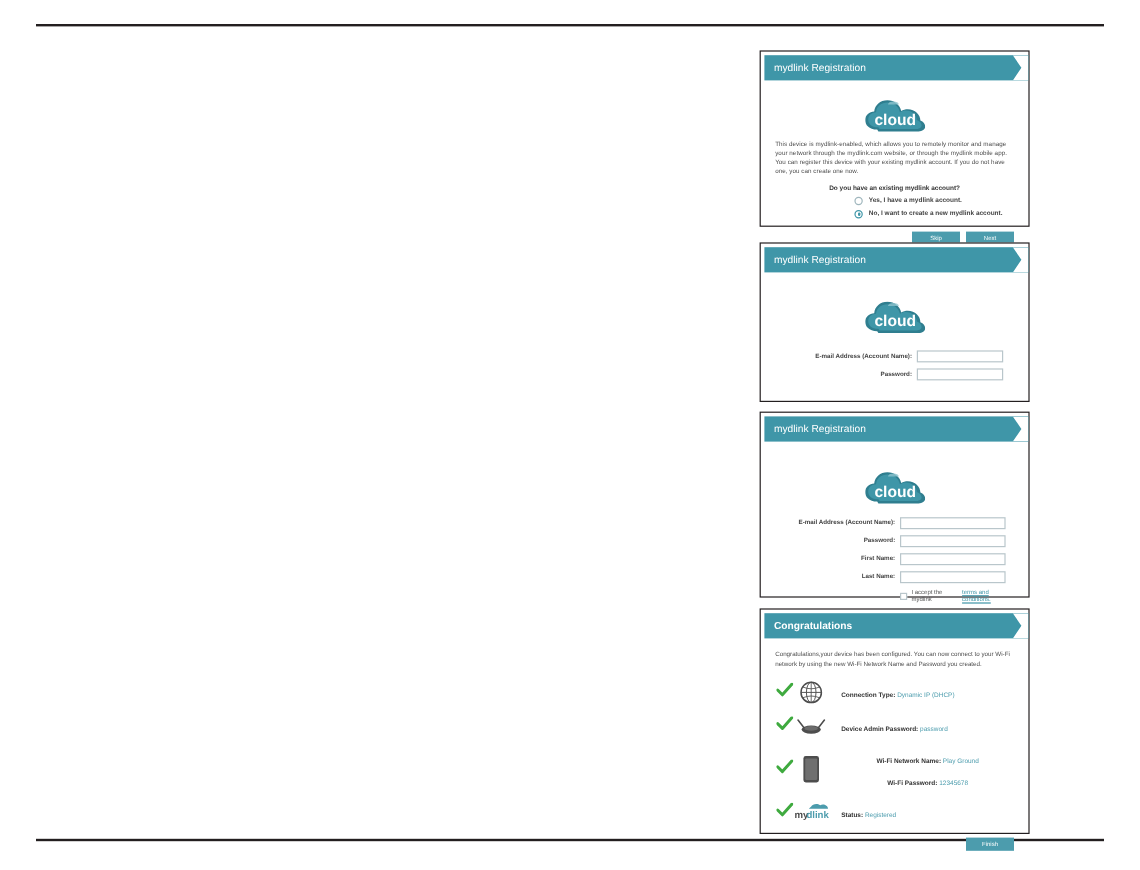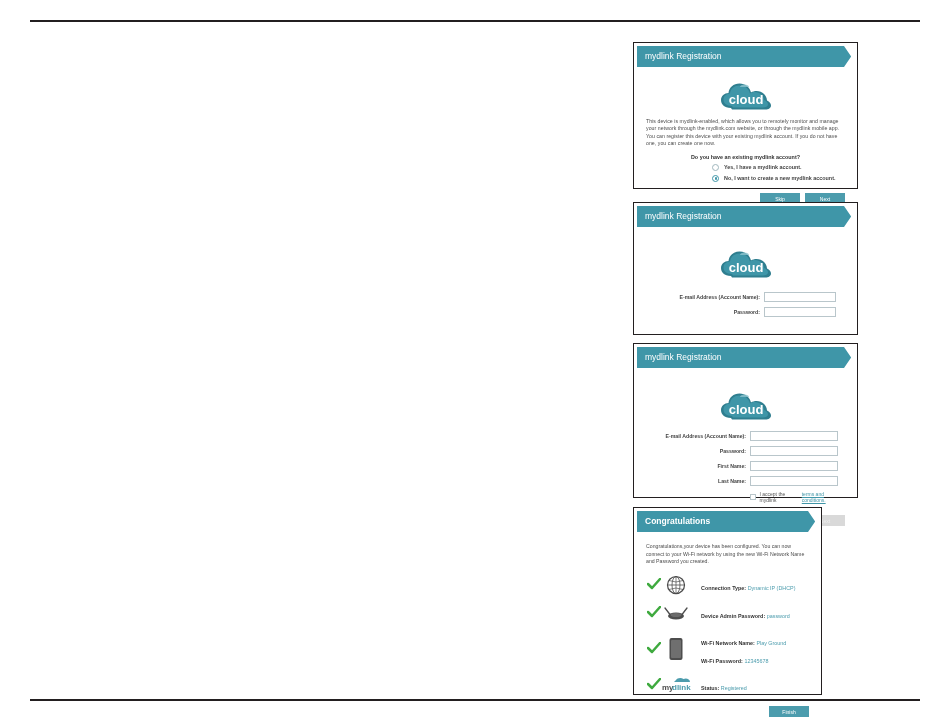--- a/index.html
+++ b/index.html
@@ -185,20 +185,21 @@
   
   .congrats-text {
     font-size: 5.2px;
     line-height: 7.6px;
     color: #4d4d4d;
   }
   .result-row {
     display: flex;
     align-items: center;
     margin-top: 9px;
+    text-align: center;
   }
   .check-mark {
     width: 15px;
     flex: none;
     text-align: center;
   }
   .result-icon {
     width: 30px;
     flex: none;
     display: flex;
@@ -334,21 +335,21 @@
       <a class="accept-link" href="#">terms and conditions.</a>
     </div>
 
     <div class="btn-row" style="margin-top:12px;">
       <button class="btn">Back</button>
       <button class="btn disabled">Next</button>
     </div>
   </div>
 </div>
 
-<div class="panel" style="left:633px; top:507px; width:189px; height:188px;">
+<div class="panel" style="left:633px; top:507px; width:225px; height:188px;">
   <div class="panel-header">
     <span style="font-weight:bold;">Congratulations</span>
     <span class="ribbon-notch"></span>
   </div>
   <div class="panel-body" style="padding-top:11px;">
     <div class="congrats-text">Congratulations,your device has been configured. You can now connect to your Wi-Fi network by using the new Wi-Fi Network Name and Password you created.</div>
 
     <div class="result-row">
       <span class="check-mark">
         <svg width="14" height="12" viewBox="0 0 28 24">

